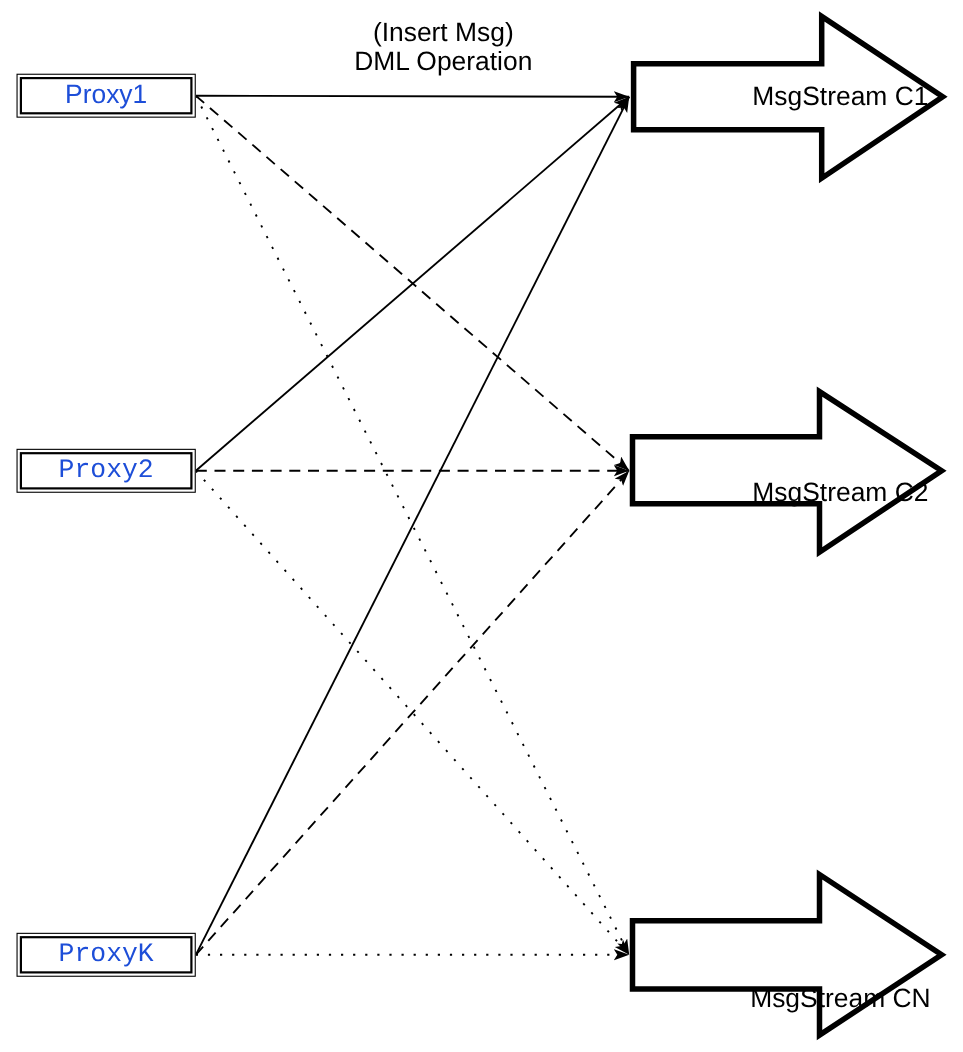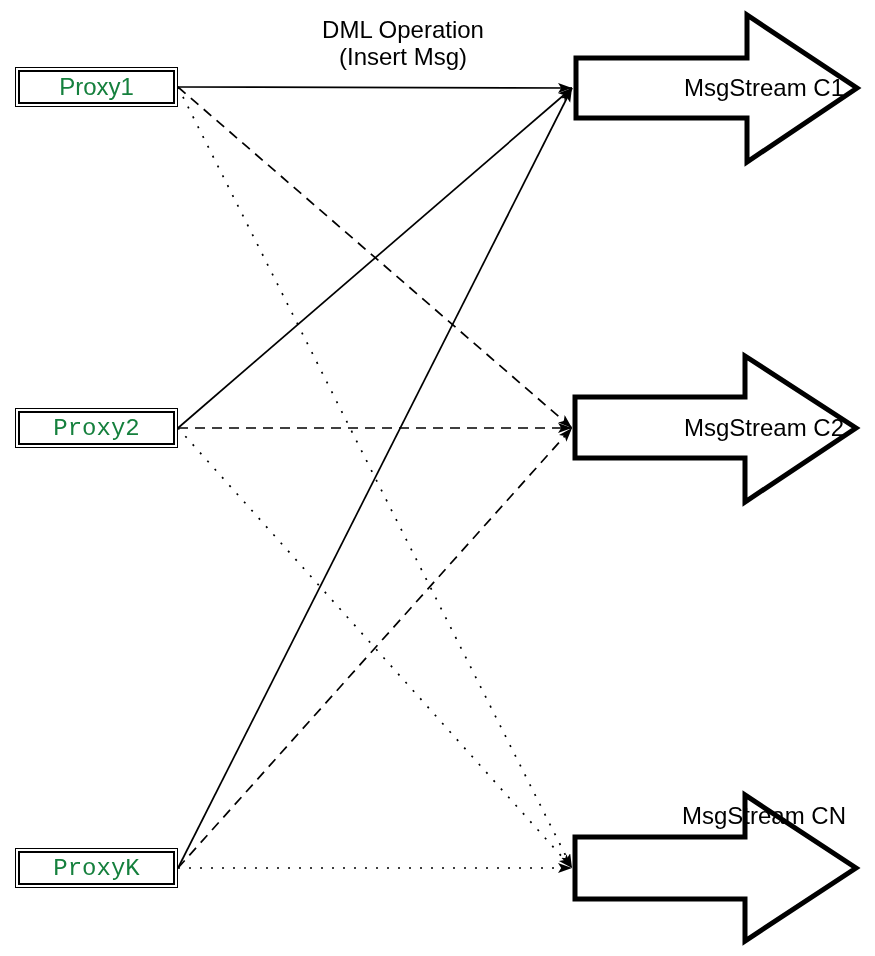--- a/index.html
+++ b/index.html
@@ -38,21 +38,21 @@
     left: 15px;
     width: 163px;
     height: 40px;
     box-sizing: border-box;
     background: #ffffff;
     border: 1px solid #000000;
     display: flex;
     align-items: center;
     justify-content: center;
     font-size: 24px;
-    color: #15803d;
+    color: #1d4ed8;
   }
   .proxy-box::before {
     content: "";
     position: absolute;
     inset: 2px;
     border: 2px solid #000000;
     pointer-events: none;
   }
   .proxy-box span {
     position: relative;
@@ -101,31 +101,31 @@
         <line x1="178" y1="868" x2="572" y2="428" class="edge dashed" marker-end="url(#mArrow)"></line>
         <line x1="178" y1="868" x2="572" y2="868" class="edge dotted" marker-end="url(#mArrow)"></line>
       </g>
 
     <path class="block-arrow" d="M576,58 L747,58 L747,15 L857,88 L747,162 L747,118 L576,118 Z"></path>
     <path class="block-arrow" d="M575,397 L745,397 L745,356 L856,428 L745,502 L745,458 L575,458 Z"></path>
     <path class="block-arrow" d="M575,837 L745,837 L745,795 L856,868 L745,941 L745,899 L575,899 Z"></path>
   </svg>
 
   <div class="dml-label">
+    <div>(Insert Msg)</div>
     <div>DML Operation</div>
-    <div>(Insert Msg)</div>
   </div>
 
   <div class="proxy-box" style="top:67px;">
     <span>Proxy1</span>
   </div>
   <div class="proxy-box" style="top:408px;font-family:Liberation Mono, monospace;">
     <span>Proxy2</span>
   </div>
   <div class="proxy-box" style="top:848px;font-family:Liberation Mono, monospace;">
     <span>ProxyK</span>
   </div>
 
   <div class="stream-label" style="left:716px; top:88px;">MsgStream C1</div>
-  <div class="stream-label" style="left:716px; top:428px;">MsgStream C2</div>
-  <div class="stream-label" style="left:716px; top:816px;">MsgStream CN</div>
+  <div class="stream-label" style="left:716px; top:448px;">MsgStream C2</div>
+  <div class="stream-label" style="left:716px; top:908px;">MsgStream CN</div>
 
 </div>
 
 </body></html>

